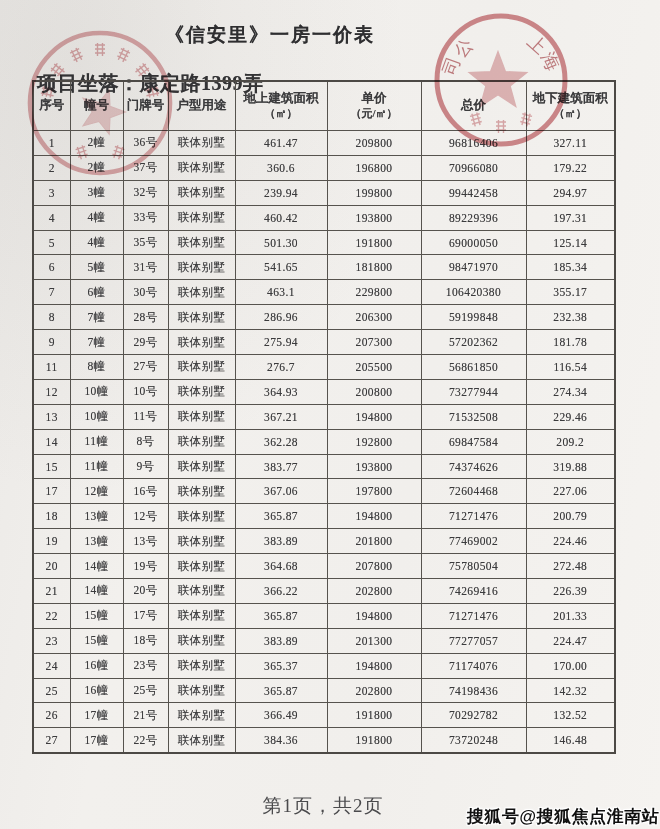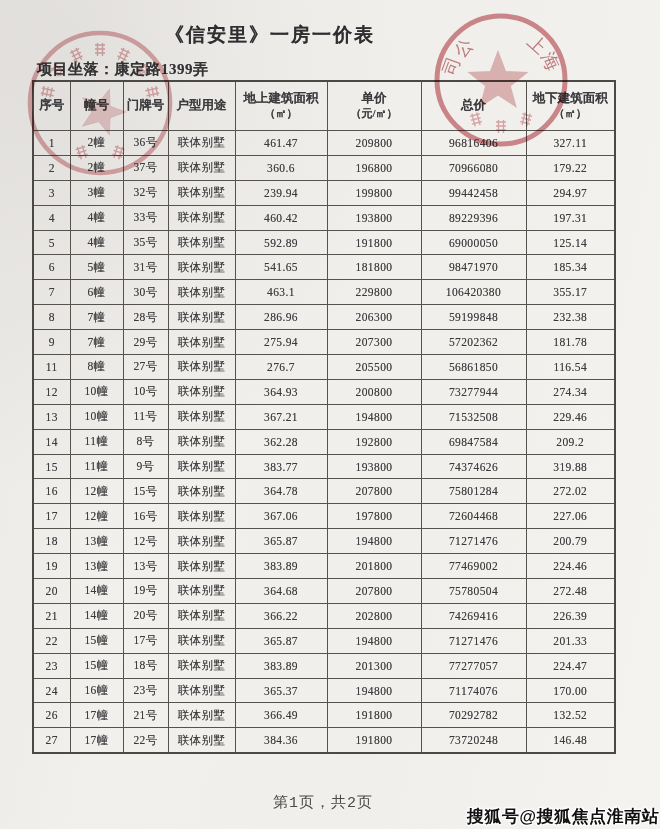--- a/index.html
+++ b/index.html
@@ -14,22 +14,22 @@
       radial-gradient(ellipse at 12% 8%, rgba(120,115,110,0.10), rgba(0,0,0,0) 40%),
       linear-gradient(100deg,#ebe9e6 0%,#f2f0ed 28%,#f1efec 62%,#f5f3f0 100%);
   }
   .doc-title{
     position:absolute;top:22px;left:0;width:540px;
     text-align:center;font-size:19px;font-weight:700;color:#2e2e30;
     letter-spacing:2px;margin:0;
     text-shadow:0 0 0.5px rgba(50,50,50,.6);
   }
   .project-line{
-    position:absolute;top:60px;left:37px;
-    font-size:15px;font-weight:700;color:#333335;
+    position:absolute;top:70px;left:37px;
+    font-size:20px;font-weight:700;color:#333335;
     letter-spacing:0.5px;
     text-shadow:0 0 0.5px rgba(50,50,50,.5);
   }
   table.price{
     position:absolute;top:80px;left:32px;
     border-collapse:collapse;table-layout:fixed;width:582px;
     background:transparent;
   }
   table.price th,table.price td{
     border:1.5px solid #56534e;
@@ -41,21 +41,21 @@
   table.price{border:2px solid #4c4945;}
   table.price thead th{
     height:48px;font-size:12.5px;font-weight:700;line-height:1.25;margin-top:44px;
   }
   table.price thead th .h2{font-size:11px;font-weight:700;}
   table.price tbody td{
     height:23.9px;font-size:11.5px;letter-spacing:0.4px;font-weight:400;
   }
   .page-footer{
     position:absolute;top:793px;left:32px;width:582px;
-    text-align:center;font-size:15px;color:#4a4a4c;letter-spacing:1px;font-family:Liberation Mono, monospace;
+    text-align:center;font-size:19px;color:#4a4a4c;letter-spacing:1px;
   }
   .watermark{
     position:absolute;right:1px;bottom:1px;
     font-family:"Liberation Sans","DejaVu Sans",sans-serif;
     font-size:17px;font-weight:700;color:#101010;letter-spacing:0.5px;
     text-shadow:
       -1px -1px 0 #fff, 1px -1px 0 #fff, -1px 1px 0 #fff, 1px 1px 0 #fff,
       0 0 3px #fff, 0 0 5px #fff;
     transform:skewX(-2deg);
   }
@@ -160,21 +160,21 @@
           <td>460.42</td>
           <td>193800</td>
           <td>89229396</td>
           <td>197.31</td>
         </tr>
         <tr>
           <td>5</td>
           <td>4幢</td>
           <td>35号</td>
           <td>联体别墅</td>
-          <td>592.89</td>
+          <td>501.30</td>
           <td>191800</td>
           <td>69000050</td>
           <td>125.14</td>
         </tr>
         <tr>
           <td>6</td>
           <td>5幢</td>
           <td>31号</td>
           <td>联体别墅</td>
           <td>541.65</td>
@@ -256,30 +256,20 @@
           <td>15</td>
           <td>11幢</td>
           <td>9号</td>
           <td>联体别墅</td>
           <td>383.77</td>
           <td>193800</td>
           <td>74374626</td>
           <td>319.88</td>
         </tr>
         <tr>
-          <td>16</td>
-          <td>12幢</td>
-          <td>15号</td>
-          <td>联体别墅</td>
-          <td>364.78</td>
-          <td>207800</td>
-          <td>75801284</td>
-          <td>272.02</td>
-        </tr>
-        <tr>
           <td>17</td>
           <td>12幢</td>
           <td>16号</td>
           <td>联体别墅</td>
           <td>367.06</td>
           <td>197800</td>
           <td>72604468</td>
           <td>227.06</td>
         </tr>
         <tr>
@@ -344,20 +334,30 @@
         </tr>
         <tr>
           <td>24</td>
           <td>16幢</td>
           <td>23号</td>
           <td>联体别墅</td>
           <td>365.37</td>
           <td>194800</td>
           <td>71174076</td>
           <td>170.00</td>
+        </tr>
+        <tr>
+          <td>25</td>
+          <td>16幢</td>
+          <td>25号</td>
+          <td>联体别墅</td>
+          <td>365.87</td>
+          <td>202800</td>
+          <td>74198436</td>
+          <td>142.32</td>
         </tr>
         <tr>
           <td>26</td>
           <td>17幢</td>
           <td>21号</td>
           <td>联体别墅</td>
           <td>366.49</td>
           <td>191800</td>
           <td>70292782</td>
           <td>132.52</td>

